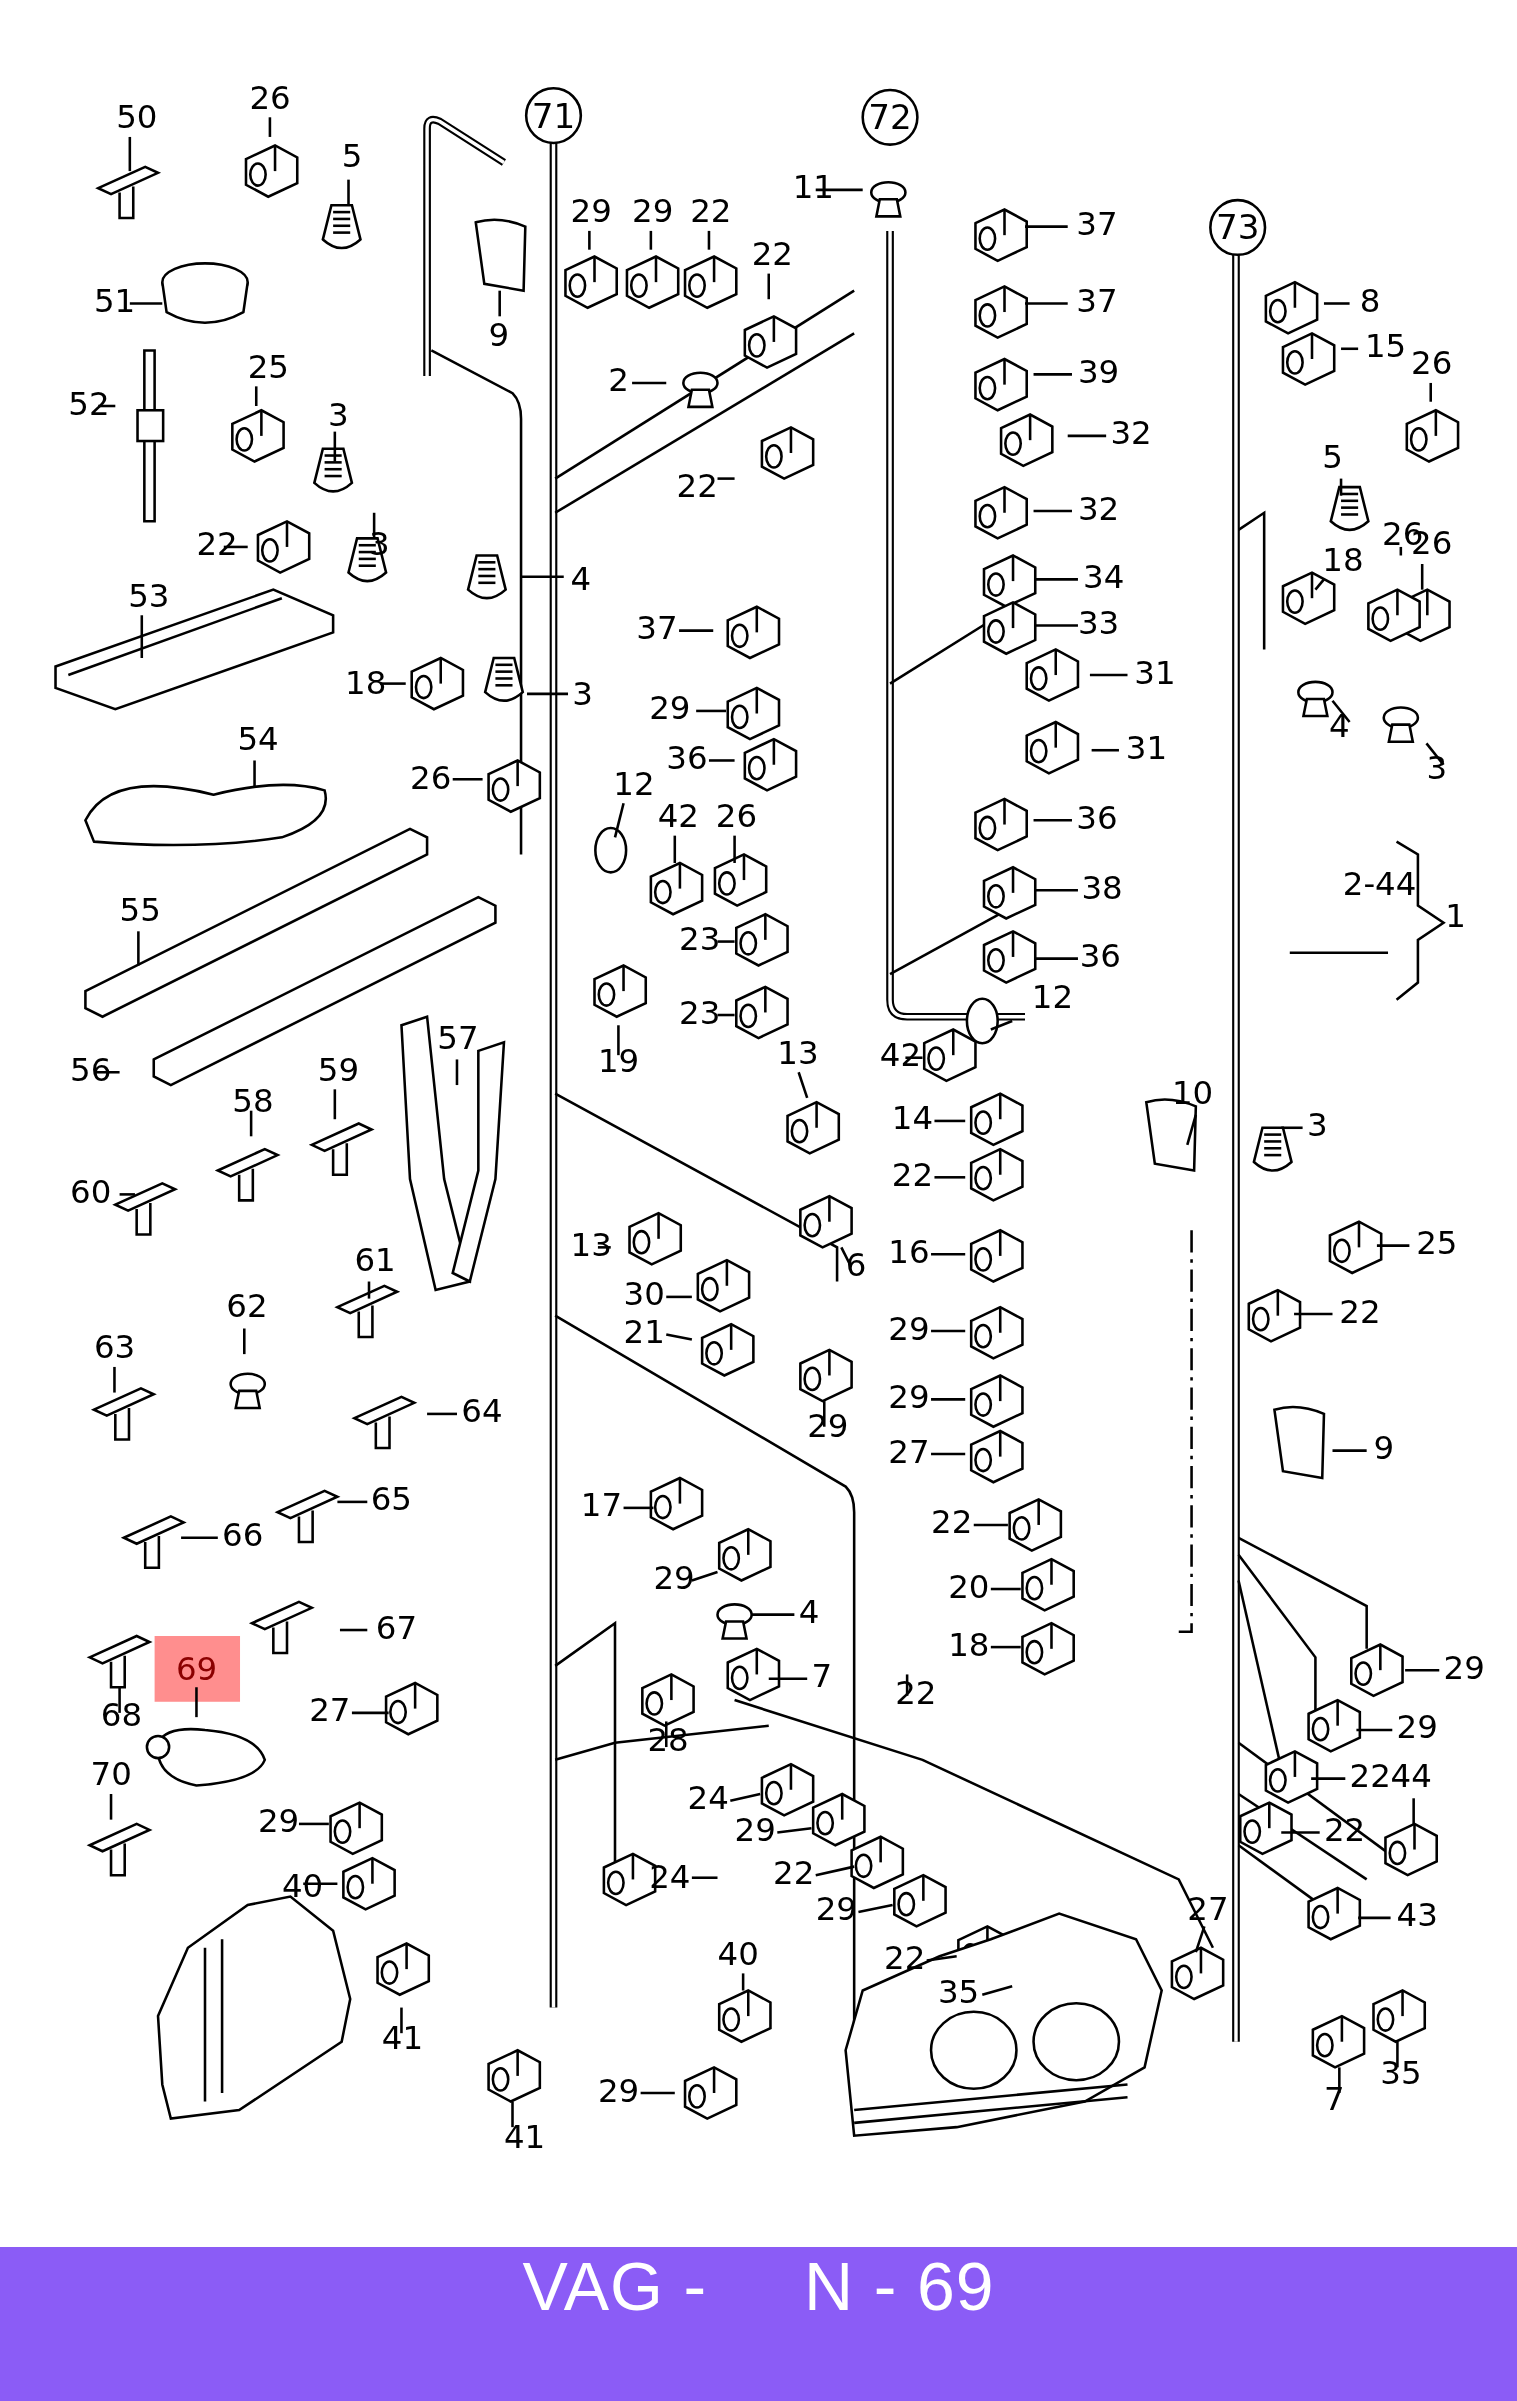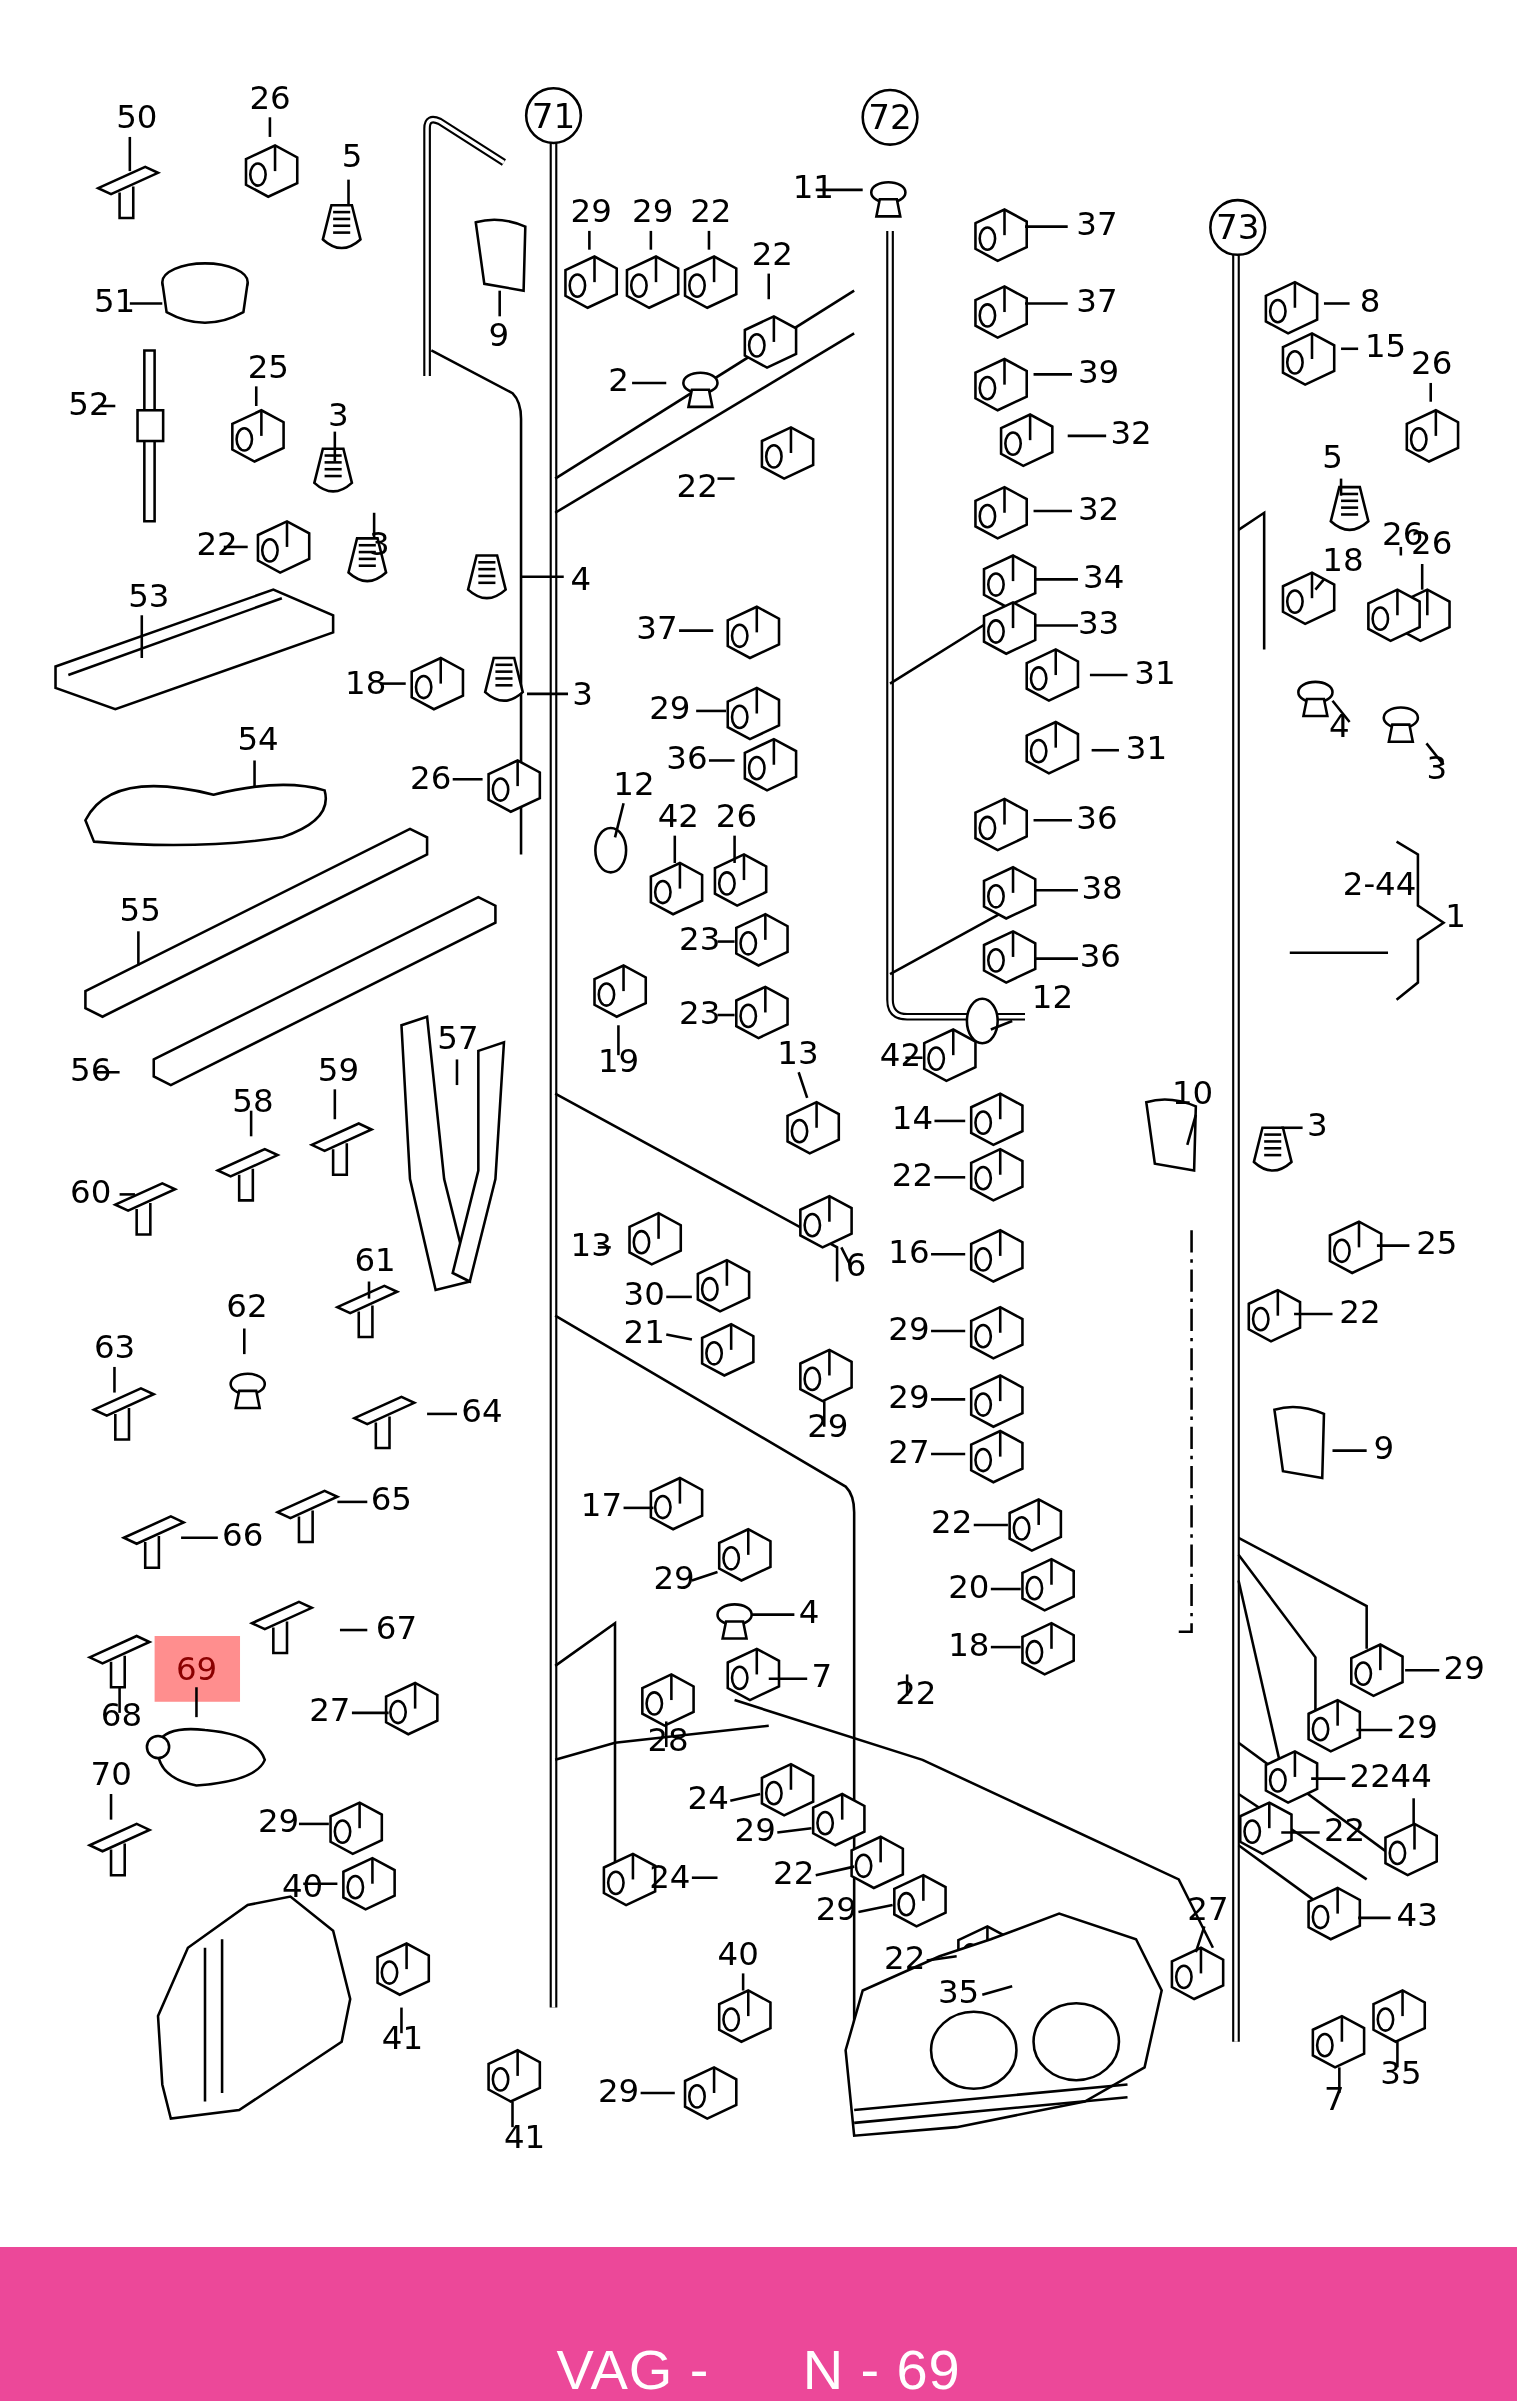--- a/index.html
+++ b/index.html
@@ -10,22 +10,22 @@
   .ln { stroke:#000; stroke-width:3; fill:none; }
   .wire { stroke:#000; stroke-width:3; fill:none; }
   .wire2 { stroke:#000; stroke-width:9; fill:none; }
   .wire2w { stroke:#fff; stroke-width:4; fill:none; }
   .part { stroke:#000; stroke-width:3; fill:#fff; }
   .dash { stroke:#000; stroke-width:3; fill:none; stroke-dasharray:26 8 4 8; }
   #highlight { fill:#ff7a7a; opacity:0.85; }
   #highlight-label { font-family:"DejaVu Sans", sans-serif; font-size:38px; fill:#8b0000; }
   #footer {
     position:absolute; left:0; top:2247px; width:1517px; height:155px;
-    background:#ec4899; display:flex; align-items:flex-end; justify-content:center;
-    color:#ffffff; font-family:"Liberation Sans", sans-serif; font-size:56px;
+    background:#8b5cf6; display:flex; align-items:flex-start; justify-content:center;
+    color:#ffffff; font-family:"Liberation Sans", sans-serif; font-size:68px;
     letter-spacing:0.9px;
   }
   #footer span { white-space:pre; }
   #footer .gap { display:inline-block; width:77px; }
 </style>
 </head>
 <body>
 
 <svg id="diagram" viewBox="0 0 1776 2630" xmlns="http://www.w3.org/2000/svg">
 

